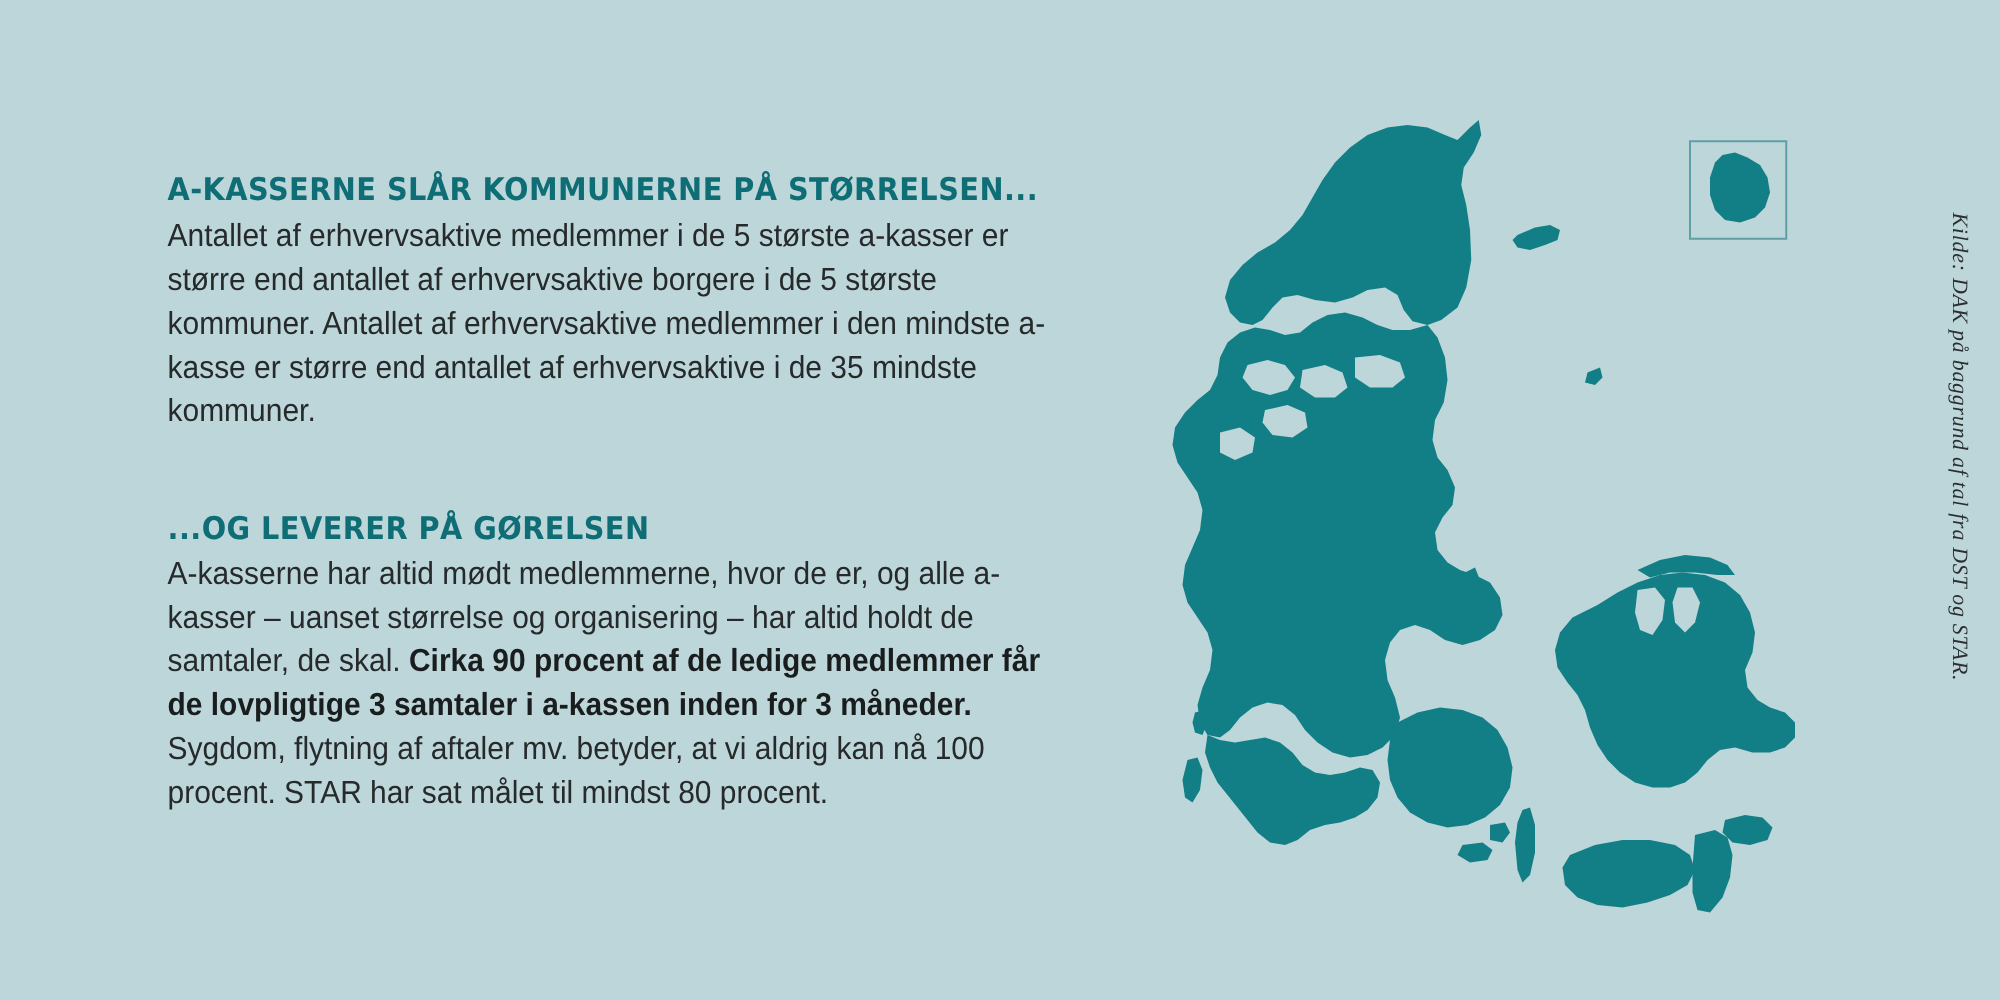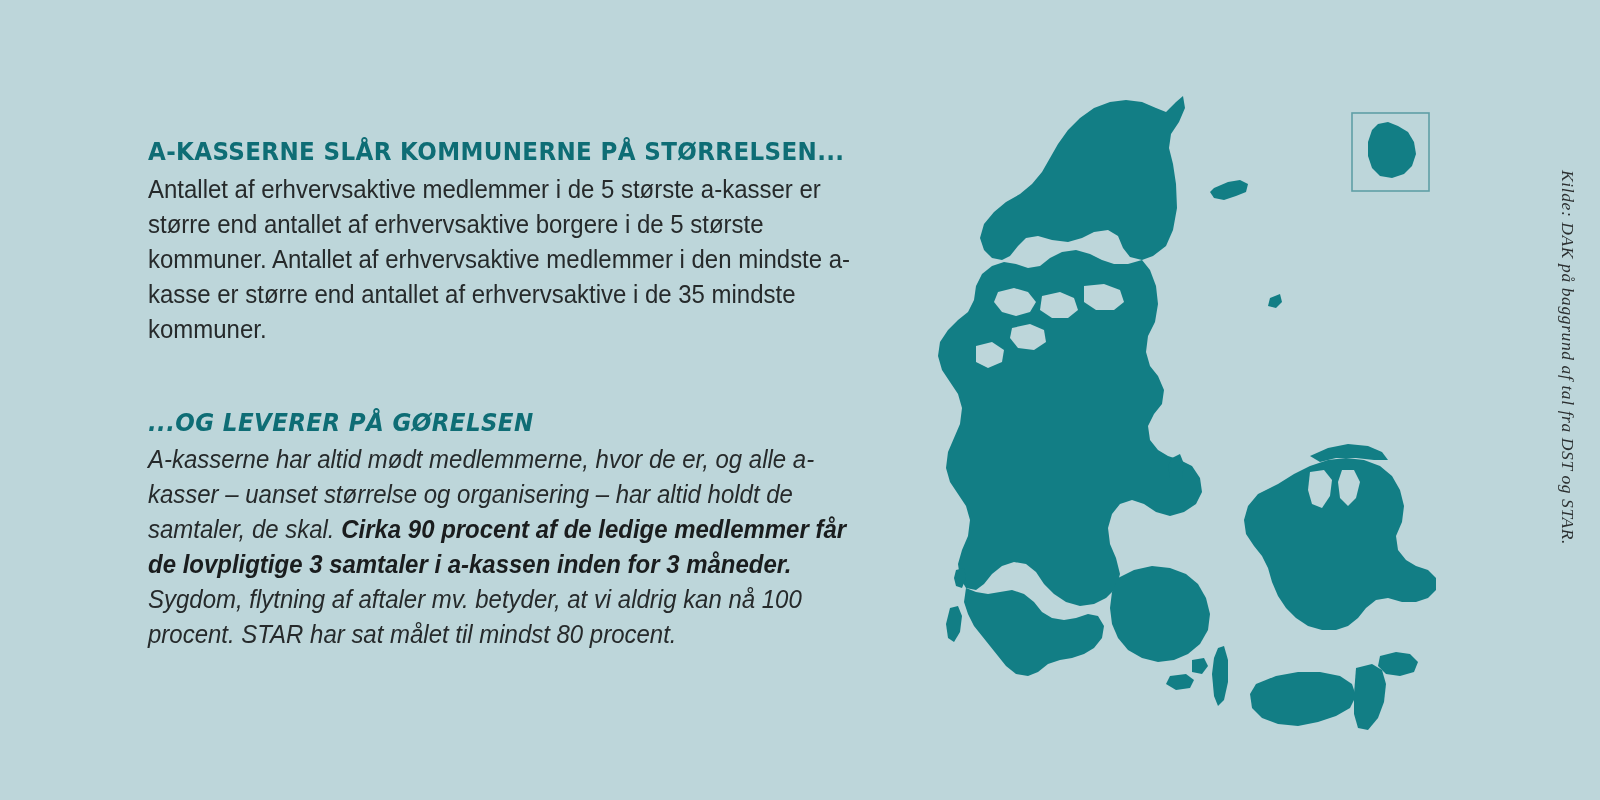--- a/index.html
+++ b/index.html
@@ -16,27 +16,26 @@
   }
   #infographic {
     position: absolute;
     inset: 0;
     background: #bdd6da;
   }
 
   
   .text-column {
     position: absolute;
-    left: 148px;
+    left: 134px;
     top: 138px;
     width: 760px;
   }
   .block + .block {
     margin-top: 62px;
-    font-style: italic;
   }
   .section-heading {
     color: #0e6d75;
     font-family: "DejaVu Sans", sans-serif;
     font-weight: 700;
     font-size: 25px;
     letter-spacing: 0.4px;
     line-height: 1.1;
     margin: 0 0 6px 0;
     transform: scaleX(0.92);

